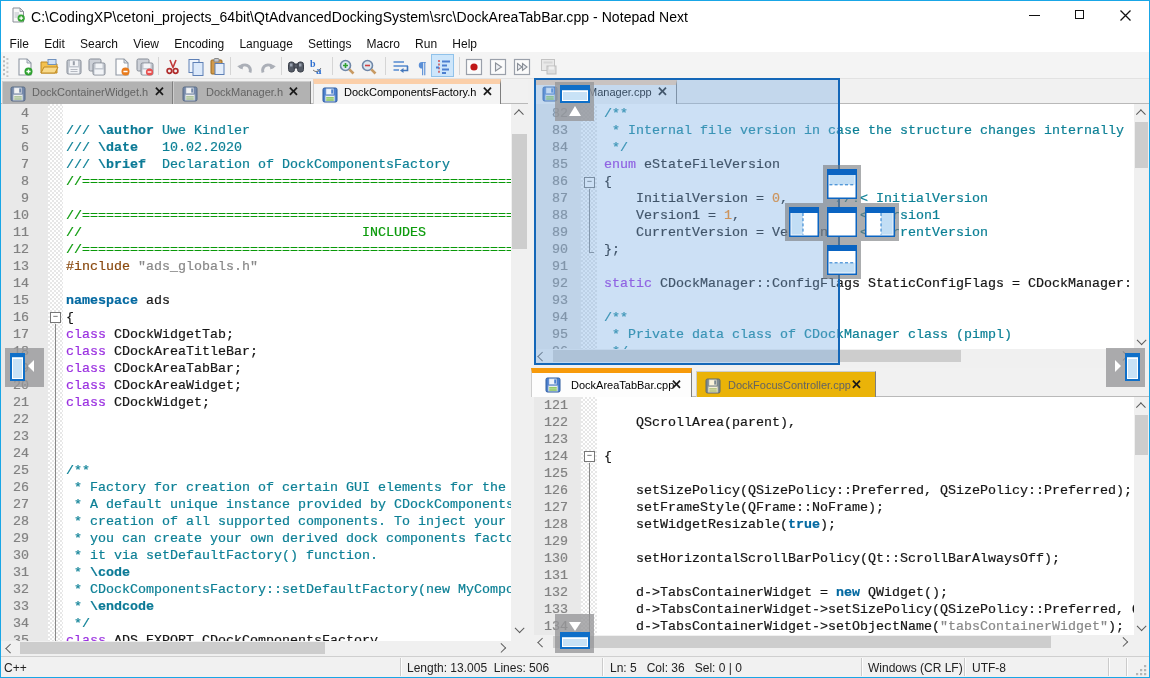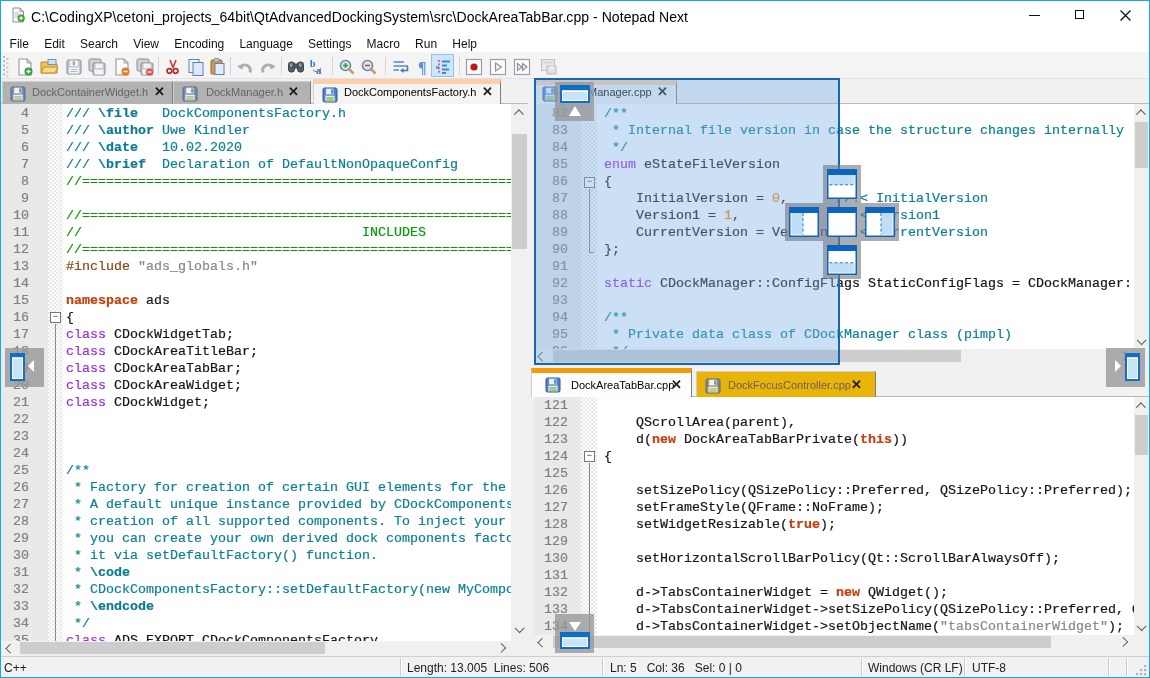--- a/index.html
+++ b/index.html
@@ -2,21 +2,21 @@
 <html><head><meta charset="utf-8"><style>
 *{margin:0;padding:0;box-sizing:border-box}
 html,body{width:1150px;height:678px;overflow:hidden}
 body{font-family:"Liberation Sans",sans-serif;background:#fff;position:relative}
 .abs{position:absolute}
 i{font-style:normal}
 .ed pre,.ed .ln{position:absolute;font-family:"Liberation Mono",monospace;font-size:13.33px;line-height:17px;white-space:pre;-webkit-text-stroke:0.2px currentColor}
 .ln{color:#828282;text-align:right}
 .cl{color:#161616}
 .cl .c{color:#0d8096}.cl .dk{color:#0b7a96;font-weight:bold}.cl .g{color:#0o}
-.cl .g{color:#0a9a0a}.cl .kb{color:#c2410c;font-weight:bold}.cl .kp{color:#9a2fe0}
+.cl .g{color:#0a9a0a}.cl .kb{color:#0369a1;font-weight:bold}.cl .kp{color:#9a2fe0}
 .cl .n{color:#ff8000}.cl .s{color:#888888}.cl .inc{color:#8a4a10}
 .checker{background-image:conic-gradient(#ffffff 25%,#e7e7e7 0 50%,#ffffff 0 75%,#e7e7e7 0);background-size:4px 4px}
 .sb{background:#f0f0f0}
 .thumb{position:absolute;background:#cdcdcd}
 .chev{position:absolute;width:6.5px;height:6.5px;border:solid #5a5a5a;border-width:0 0 1.5px 1.5px}
 .tabtxt{font-size:11px;white-space:nowrap}
 .x{position:absolute;font-size:13px;font-weight:bold;color:#1a1a1a;font-family:"Liberation Sans",sans-serif}
 .menu span{display:inline-block;padding:0 7.6px;font-size:12px;color:#111}
 .foldbox{position:absolute;width:11px;height:11px;background:#fff;border:1px solid #777;color:#333;font:9px/9px "Liberation Mono",monospace;text-align:center}
 .st{position:absolute;font-size:12px;color:#222;top:4px}
@@ -234,27 +234,26 @@
 <rect x="9.2" y="2.4" width="1.8" height="4.2" fill="#4c80cf"></rect>
 <rect x="3.2" y="8.8" width="9.6" height="5.4" fill="#f2f6ee" stroke="#9ab2d8" stroke-width="0.6"></rect>
 <rect x="4.2" y="10.2" width="7.6" height="1.4" fill="#7cbf49"></rect>
 <rect x="4.2" y="12.3" width="7.6" height="1.4" fill="#7cbf49"></rect>
 </svg>
 <div class="abs ed" style="left:1px;top:104px;width:527px;height:551px;background:#fff;overflow:hidden">
 <div class="abs" style="left:0;top:0;width:47px;height:537px;background:#e9e9e9"></div>
 <div class="abs checker" style="left:47px;top:0;width:15px;height:537px"></div>
 <div class="abs" style="left:0;top:0;width:510px;height:537px;overflow:hidden">
 <div class="ln" style="top:1px;right:482px">4</div>
-<pre class="cl" style="top:1px;left:65px"><i class="c">/// </i><i class="dk">\file</i><i class="c">   DockComponentsFactory.h</i></pre>
 <div class="ln" style="top:18px;right:482px">5</div>
 <pre class="cl" style="top:18px;left:65px"><i class="c">/// </i><i class="dk">\author</i><i class="c"> Uwe Kindler</i></pre>
 <div class="ln" style="top:35px;right:482px">6</div>
 <pre class="cl" style="top:35px;left:65px"><i class="c">/// </i><i class="dk">\date</i><i class="c">   10.02.2020</i></pre>
 <div class="ln" style="top:52px;right:482px">7</div>
-<pre class="cl" style="top:52px;left:65px"><i class="c">/// </i><i class="dk">\brief</i><i class="c">  Declaration of DefaultNonOpaqueConfig</i></pre>
+<pre class="cl" style="top:52px;left:65px"><i class="c">/// </i><i class="dk">\brief</i><i class="c">  Declaration of DockComponentsFactory</i></pre>
 <div class="ln" style="top:69px;right:482px">8</div>
 <pre class="cl" style="top:69px;left:65px"><i class="g">//============================================================================</i></pre>
 <div class="ln" style="top:86px;right:482px">9</div>
 <div class="ln" style="top:103px;right:482px">10</div>
 <pre class="cl" style="top:103px;left:65px"><i class="g">//============================================================================</i></pre>
 <div class="ln" style="top:120px;right:482px">11</div>
 <pre class="cl" style="top:120px;left:65px"><i class="g">//                                   INCLUDES</i></pre>
 <div class="ln" style="top:137px;right:482px">12</div>
 <pre class="cl" style="top:137px;left:65px"><i class="g">//============================================================================</i></pre>
 <div class="ln" style="top:154px;right:482px">13</div>
@@ -397,21 +396,20 @@
 <rect x="4.2" y="12.3" width="7.6" height="1.4" fill="#7cbf49"></rect>
 </svg>
 <div class="abs ed" style="left:534px;top:397px;width:615px;height:252px;background:#fff;overflow:hidden">
 <div class="abs" style="left:0;top:0;width:47px;height:238px;background:#e9e9e9"></div>
 <div class="abs checker" style="left:47px;top:0;width:16px;height:238px"></div>
 <div class="abs" style="left:0;top:0;width:600px;height:278px;overflow:hidden">
 <div class="ln" style="top:0px;right:566px">121</div>
 <div class="ln" style="top:17px;right:566px">122</div>
 <pre class="cl" style="top:17px;left:70px">    QScrollArea(parent),</pre>
 <div class="ln" style="top:34px;right:566px">123</div>
-<pre class="cl" style="top:34px;left:70px">    d(<i class="kb">new</i> DockAreaTabBarPrivate(<i class="kb">this</i>))</pre>
 <div class="ln" style="top:51px;right:566px">124</div>
 <pre class="cl" style="top:51px;left:70px">{</pre>
 <div class="ln" style="top:68px;right:566px">125</div>
 <div class="ln" style="top:85px;right:566px">126</div>
 <pre class="cl" style="top:85px;left:70px">    setSizePolicy(QSizePolicy::Preferred, QSizePolicy::Preferred);</pre>
 <div class="ln" style="top:102px;right:566px">127</div>
 <pre class="cl" style="top:102px;left:70px">    setFrameStyle(QFrame::NoFrame);</pre>
 <div class="ln" style="top:119px;right:566px">128</div>
 <pre class="cl" style="top:119px;left:70px">    setWidgetResizable(<i class="kb">true</i>);</pre>
 <div class="ln" style="top:136px;right:566px">129</div>

